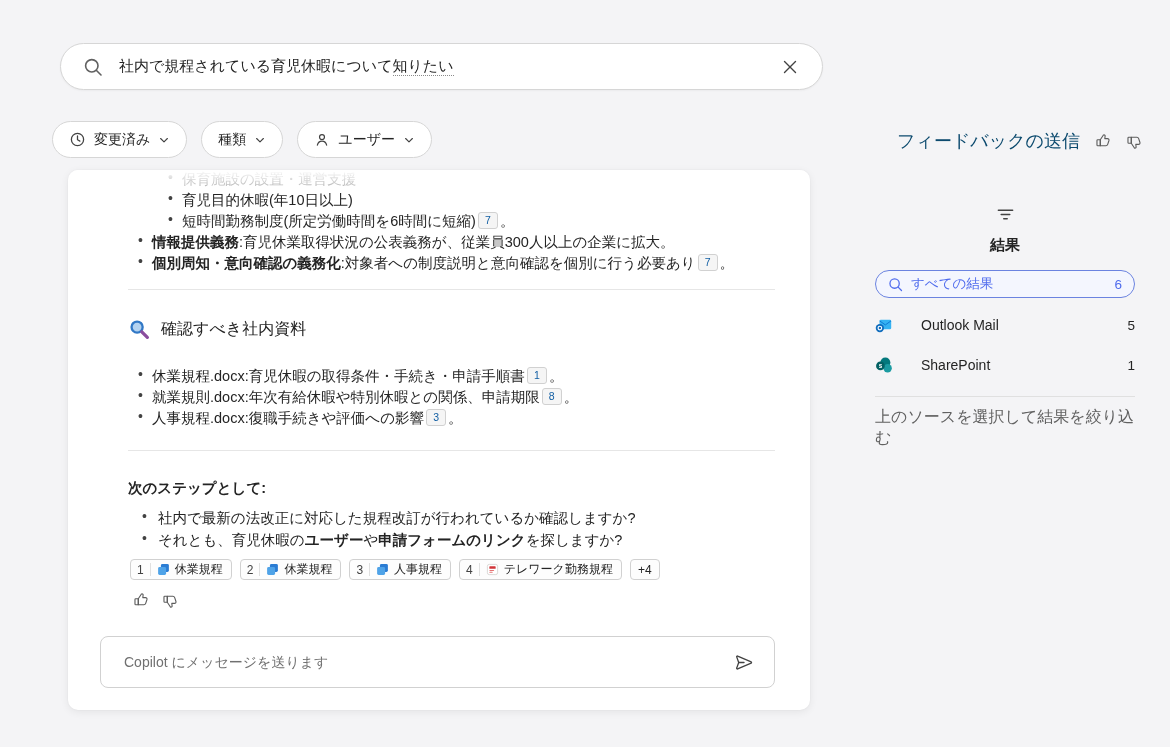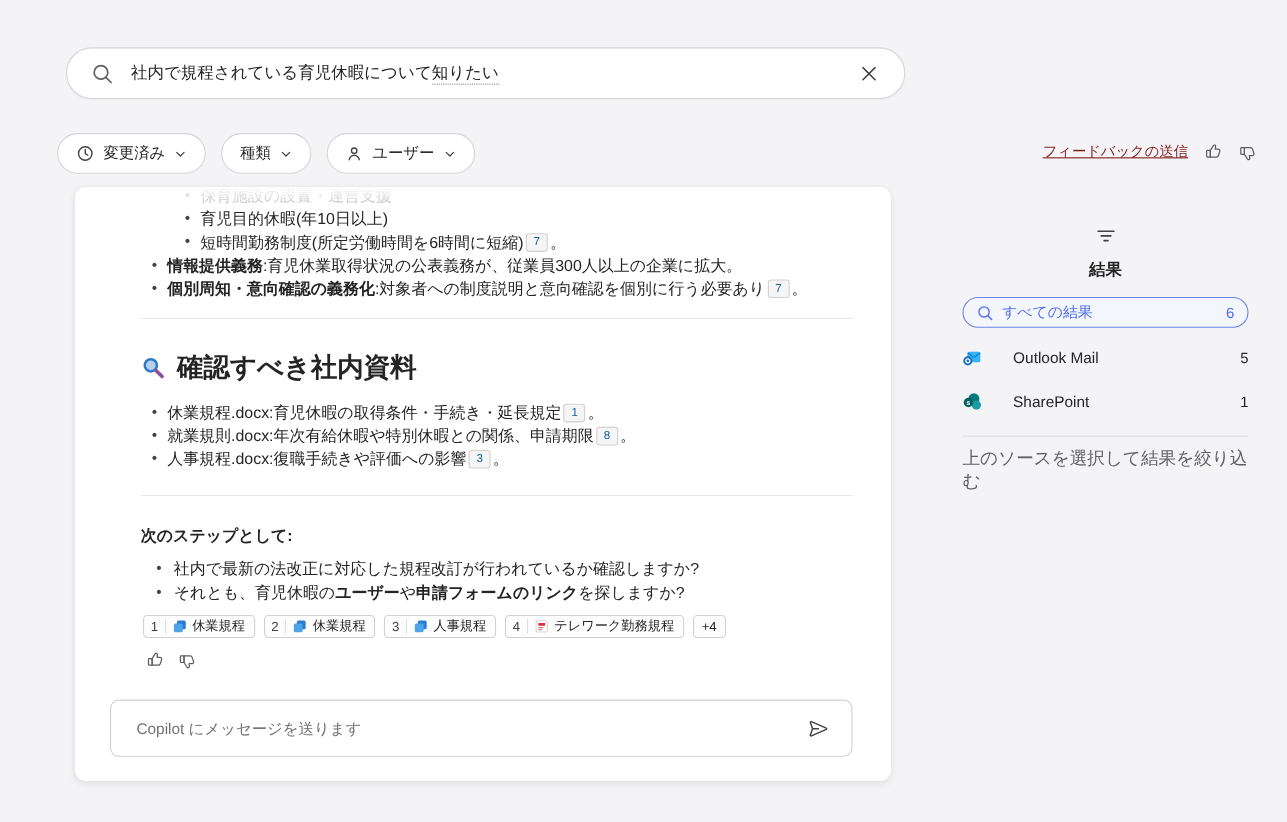--- a/index.html
+++ b/index.html
@@ -23,37 +23,37 @@
   .close-btn{margin-left:auto;margin-right:20px;width:24px;height:24px;display:flex;align-items:center;justify-content:center;cursor:pointer;}
   
   .filters{position:absolute;left:52px;top:121px;display:flex;gap:14px;align-items:flex-end;}
   .chip{
     height:37px;border:1px solid #d6d6d6;border-radius:19px;background:#fff;
     display:flex;align-items:center;padding:0 16px;gap:8px;font-size:14px;color:#242424;
     box-sizing:border-box;cursor:pointer;
   }
   
   .feedback{position:absolute;right:28px;top:129px;display:flex;align-items:center;gap:14px;}
-  .feedback .fb-label{font-size:13px;color:#7f1d1d;text-decoration:underline;}
+  .feedback .fb-label{font-size:18px;color:#0c4a6e;}
   .icon-btn{cursor:pointer;display:flex;align-items:center;}
   
   .card{
     position:absolute;left:68px;top:170px;width:742px;height:540px;background:#fff;
     border-radius:10px;box-shadow:0 2px 8px rgba(0,0,0,.07),0 0 2px rgba(0,0,0,.05);
   }
   .fade-top{position:absolute;top:0;left:0;right:0;height:18px;border-radius:10px 10px 0 0;
     background:linear-gradient(#ffffff,rgba(255,255,255,0));z-index:3;pointer-events:none;}
   .line{position:absolute;font-size:14.5px;line-height:21px;white-space:nowrap;}
   .dot{position:absolute;font-size:14px;color:#424242;}
   .bold{font-weight:700;}
   .faded{color:#b5b5b5;}
   .divider{position:absolute;left:60px;width:647px;height:1px;background:#e6e6e6;}
   .h2{
     position:absolute;left:60px;top:148px;display:flex;align-items:center;gap:10px;
-    font-size:24px;font-weight:700;color:#242424;
+    font-size:16px;font-weight:400;color:#242424;
   }
   .cite-badge{
     display:inline-block;min-width:10px;height:15px;line-height:15px;text-align:center;
     padding:0 4px;margin:0 2px;background:#f5f5f5;border:1px solid #d1d1d1;border-radius:3px;
     font-size:10.5px;color:#115ea3;vertical-align:2px;cursor:pointer;
   }
   
   .cite-row{position:absolute;left:62px;top:389px;display:flex;gap:8px;}
   .cite-chip{
     display:flex;align-items:center;height:21px;border:1px solid #d1d1d1;border-radius:4px;
@@ -180,21 +180,21 @@
 
   <div class="h2">
     <svg width="23" height="23" viewBox="0 0 24 24">
       <circle cx="9.5" cy="9.5" r="5.8" fill="#b3d2f0" stroke="#3178c6" stroke-width="2.4"></circle>
       <line x1="14.4" y1="14.4" x2="20.2" y2="20.2" stroke="#8b4d9e" stroke-width="3.4" stroke-linecap="round"></line>
     </svg>
     <span>確認すべき社内資料</span>
   </div>
 
   <span class="dot" style="left:70px;top:196px;">•</span>
-  <div class="line" style="left:84px;top:196px;"><span>休業規程.docx:育児休暇の取得条件・手続き・延長規定</span><span class="cite-badge">1</span><span>。</span></div>
+  <div class="line" style="left:84px;top:196px;"><span>休業規程.docx:育児休暇の取得条件・手続き・申請手順書</span><span class="cite-badge">1</span><span>。</span></div>
 
   <span class="dot" style="left:70px;top:217px;">•</span>
   <div class="line" style="left:84px;top:217px;"><span>就業規則.docx:年次有給休暇や特別休暇との関係、申請期限</span><span class="cite-badge">8</span><span>。</span></div>
 
   <span class="dot" style="left:70px;top:238px;">•</span>
   <div class="line" style="left:84px;top:238px;"><span>人事規程.docx:復職手続きや評価への影響</span><span class="cite-badge">3</span><span>。</span></div>
 
   <div class="divider" style="top:280px;"></div>
 
   <div class="line bold" style="left:60px;top:308px;">次のステップとして:</div>

